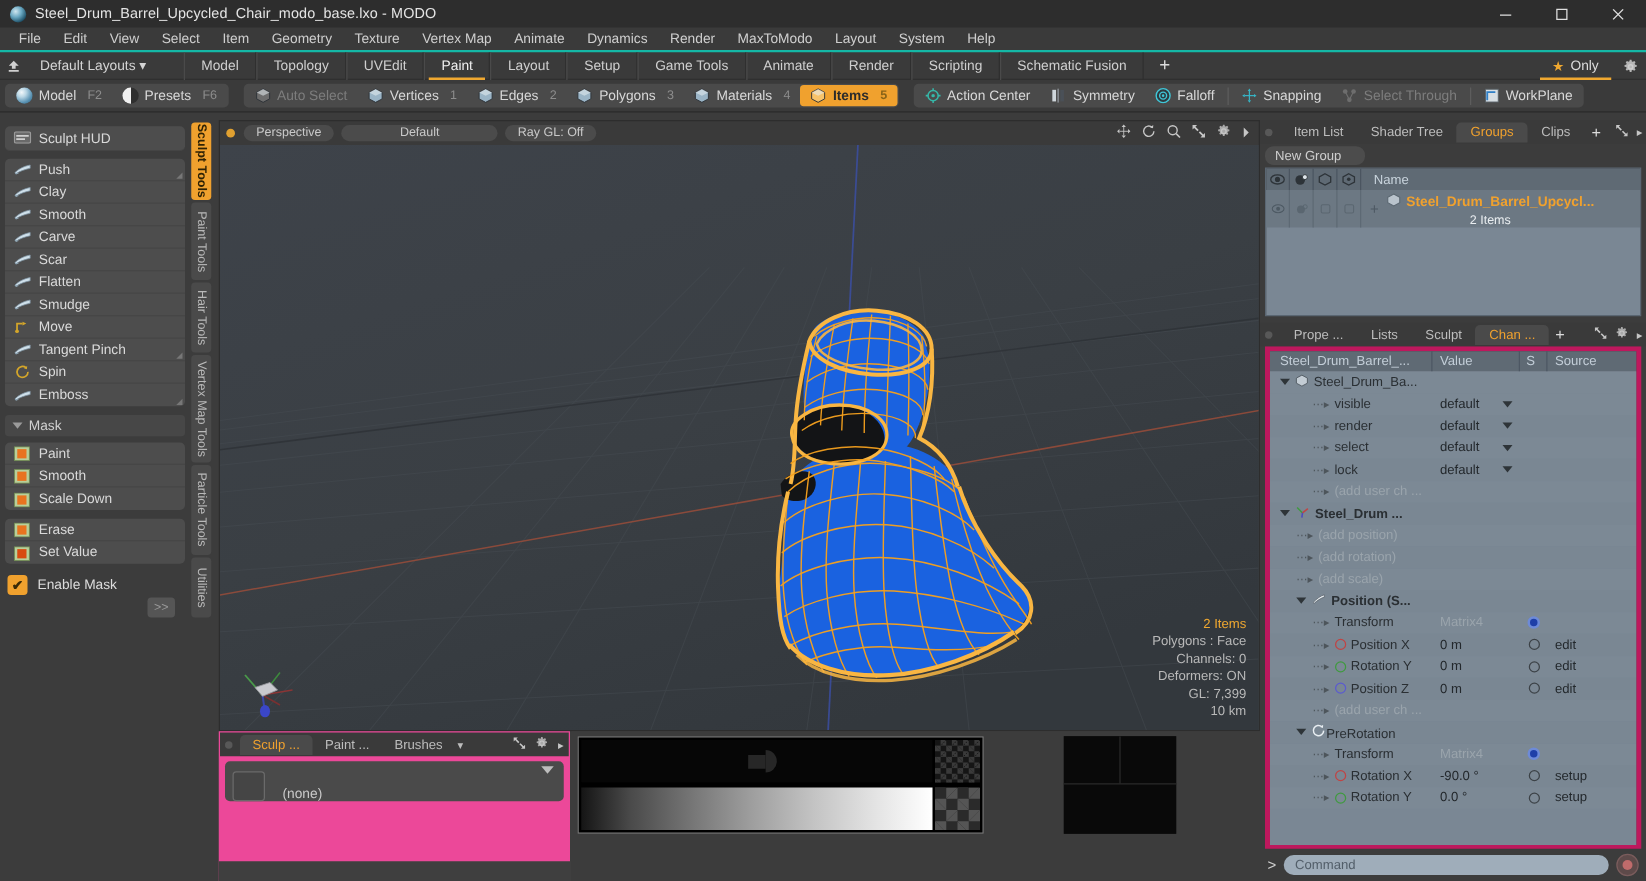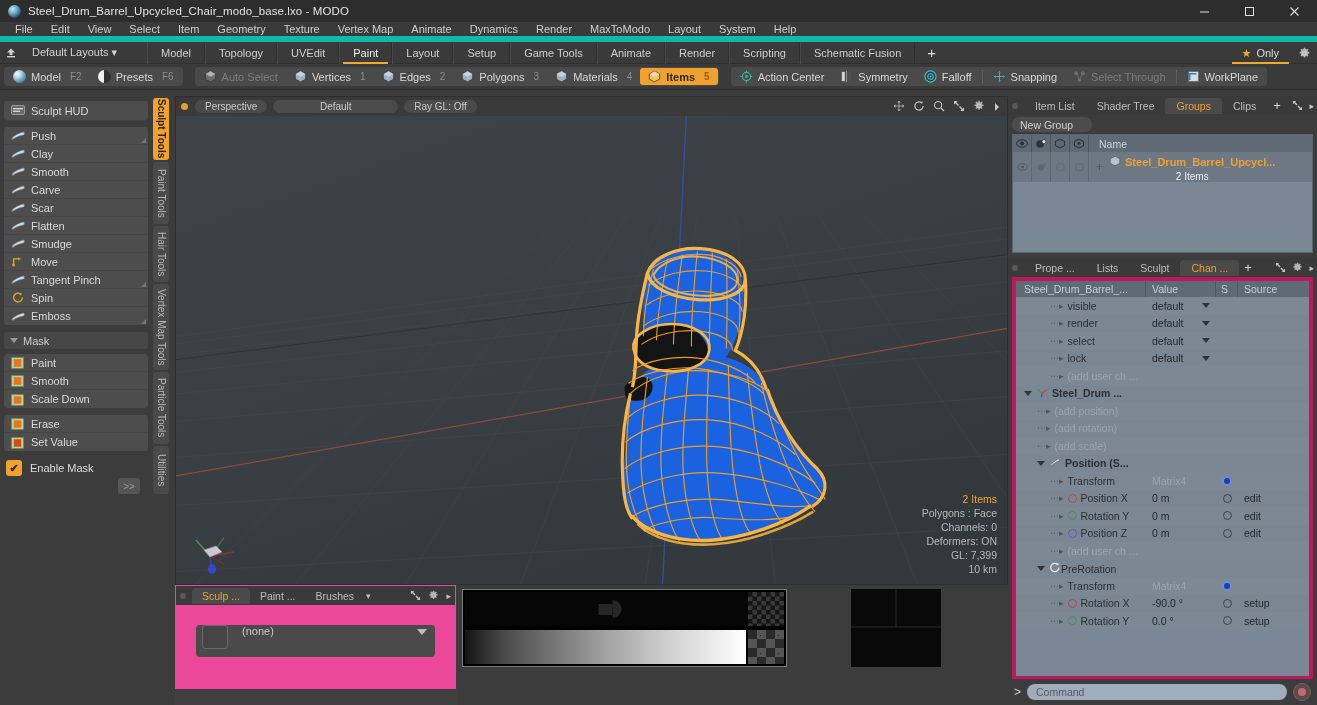--- a/index.html
+++ b/index.html
@@ -23,21 +23,21 @@
     margin-right:7px; flex:none;
   }
   .titlebar .ttext { color:#e4e4e4; font-size:11.5px; letter-spacing:.1px; white-space:nowrap;}
   .winbtns { position:absolute; right:0; top:0; height:22px; display:flex; }
   .winbtn { width:45px; height:22px; display:flex; align-items:center; justify-content:center;
             color:#e0e0e0; font-size:12px; }
   .winbtn svg { display:block; }
 
   
   .menubar { height:20px; background:#3a3a3a; display:flex; align-items:center; padding-left:6px;
-             border-bottom:6px solid #14b8a6; }
+             border-bottom:2px solid #14b8a6; }
   .menubar .mi { color:#cfcfcf; font-size:11px; padding:2px 9px; white-space:nowrap; }
 
   
   .layoutbar { height:22px; background:#3a3a3a; display:flex; align-items:center; position:relative;
                border-bottom:1px solid #2f2f2f; }
   .layoutbar .homeicon { width:22px; display:flex; align-items:center; justify-content:center; color:#d0d0d0; }
   .lay-default { color:#d4d4d4; font-size:11px; padding:0 10px; white-space:nowrap; }
   .ltabs { display:flex; height:22px; margin-left:20px; }
   .ltab { color:#cfcfcf; font-size:11px; padding:0 13px; display:flex; align-items:center;
           border-left:1px solid #4a4a4a; border-right:1px solid #2f2f2f; position:relative; white-space:nowrap; }
@@ -115,21 +115,21 @@
   .vpinfo .hl { color:#f0a830; }
   .axisgiz { position:absolute; left:14px; bottom:10px; width:54px; height:44px; }
 
   
   .botleft { position:absolute; left:175px; bottom:0; width:281px; height:120px; background:#ec4899; padding:1px;}
   .ptabs { height:19px; display:flex; align-items:center; position:relative; background:#3a3a3a; padding-left:4px;}
   .pdot { width:6px;height:6px;border-radius:50%;background:#585858;margin-right:6px;}
   .ptab { color:#bdbdbd; font-size:10.5px; padding:2px 10px; border-radius:4px 4px 0 0; white-space:nowrap;}
   .ptab.active { background:#4a4a4a; color:#f0a12e; }
   .ptabsright { position:absolute; right:4px; display:flex; align-items:center; gap:7px; color:#c6c6c6;}
-  .presetrow { margin:20px; height:32px; background:#4a4a4a; border-radius:4px; display:flex; align-items:flex-start;
+  .presetrow { margin:4px; height:32px; background:#4a4a4a; border-radius:4px; display:flex; align-items:flex-end;
                padding:0 6px; position:relative;}
   .swatch { width:26px;height:24px;background:#454545;border:1px solid #6a6a6a;border-radius:3px;}
   .presetrow .lbl { color:#c9c9c9; font-size:11px; margin-left:14px;}
   .dncaret { position:absolute; right:8px; top:4px; width:0;height:0;
              border-left:5px solid transparent;border-right:5px solid transparent;border-top:6px solid #bdbdbd;}
   .noinfo { position:absolute; left:0; right:0; bottom:0; height:16px; background:#3f3f3f;
             color:#9a9a9a; font-size:10.5px; display:flex; align-items:center; justify-content:center;}
 
   .botmid { position:absolute; left:457px; bottom:0; right:309px; height:120px; background:#3c3c3c; }
   .gradbox { position:absolute; left:5px; top:4px; width:325px; height:78px; background:#000; border:1px solid #7b7b7b;}
@@ -915,20 +915,34 @@
       <div style="margin:0 4px;border:4px solid #be185d;">
         <div class="chanhead">
           <span class="ch-c1">Steel_Drum_Barrel_...</span>
           <span class="ch-c2">Value</span>
           <span class="ch-c3">S</span>
           <span class="ch-c4">Source</span>
         </div>
         <div class="chanbody" id="channel-rows" style="height:379px;overflow:hidden;">
             <div class="crow" style="background: rgb(124, 137, 149);">
               <span class="cr-name">
+                <span class="vcaret" style="margin-left:4px"></span>
+                <span><svg width="11" height="11" viewBox="0 0 14 14">
+                    <path d="M7 1.4 L12.6 4.4 V9.6 L7 12.6 L1.4 9.6 V4.4 Z" fill="#c3ccd4" stroke="#4d565e" stroke-width="0.9"></path>
+                  </svg></span>
+                <span class=" ">Steel_Drum_Ba...</span>
+              </span>
+              <span class="cr-val">
+                <span class=""></span>
+              </span>
+              <span class="cr-s"></span>
+              <span class="cr-src"></span>
+            </div>
+            <div class="crow" style="background: rgb(124, 137, 149);">
+              <span class="cr-name">
                 <span class="treearrow" style="margin-left:30px">⋯▸</span>
                 <span class=" ">visible</span>
               </span>
               <span class="cr-val">
                 <span class="">default</span>
                 <span class="vcaret"></span>
               </span>
               <span class="cr-s"></span>
               <span class="cr-src"></span>
             </div>

